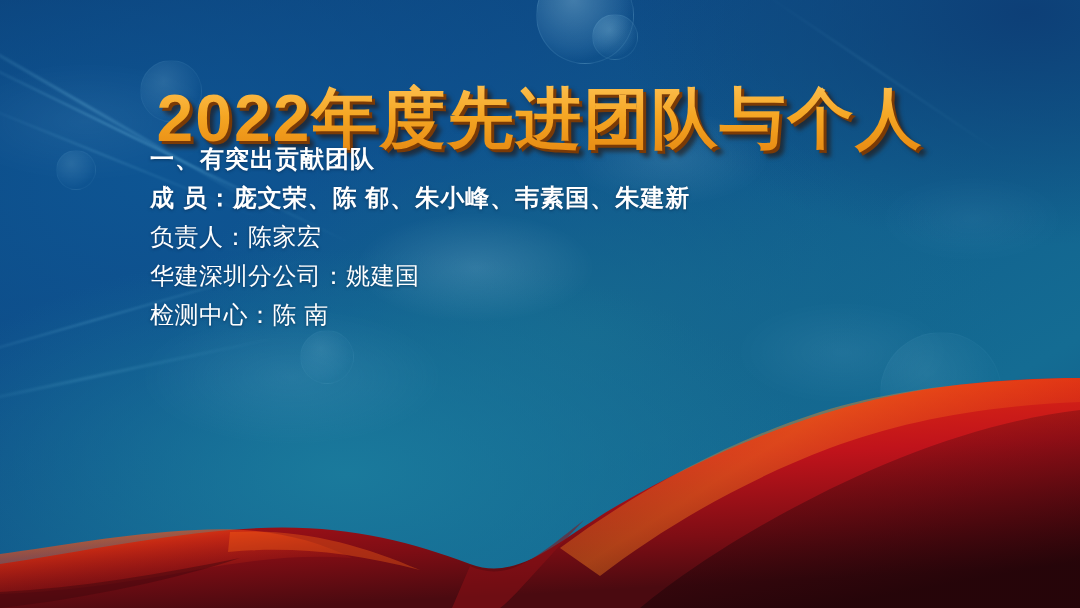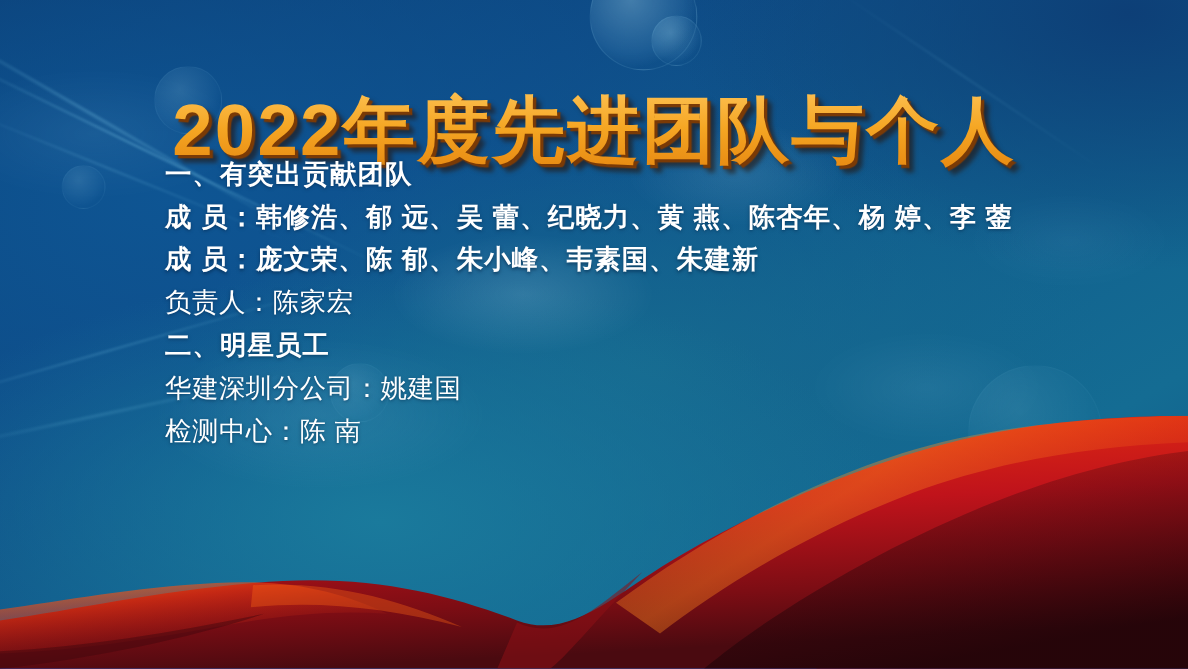--- a/index.html
+++ b/index.html
@@ -144,24 +144,22 @@
     <div class="bokeh b5"></div>
     <div class="bokeh b6"></div>
     <div class="bokeh b7"></div>
   </div>
 
   <h1 class="title">2022年度先进团队与个人</h1>
 
   <div class="body-block">
 
   <div class="line bold">一、有突出贡献团队</div>
-      <div class="line bold">成 员：韩修浩、郁 远、吴 蕾、纪晓力、黄 燕、陈杏年、杨 婷、李 蓥</div>
       <div class="line bold">成 员：庞文荣、陈 郁、朱小峰、韦素国、朱建新</div>
       <div class="line">负责人：陈家宏</div>
-      <div class="line bold">二、明星员工</div>
       <div class="line">华建深圳分公司：姚建国</div>
       <div class="line">检测中心：陈 南</div>
     </div>
 
   <div class="ribbon">
     <svg viewBox="0 0 1080 230" preserveAspectRatio="none" aria-hidden="true">
       <defs>
         <linearGradient id="silkMain" x1="0" y1="0" x2="0.25" y2="1">
           <stop offset="0%" stop-color="#ef4a14"></stop>
           <stop offset="18%" stop-color="#e02a13"></stop>

